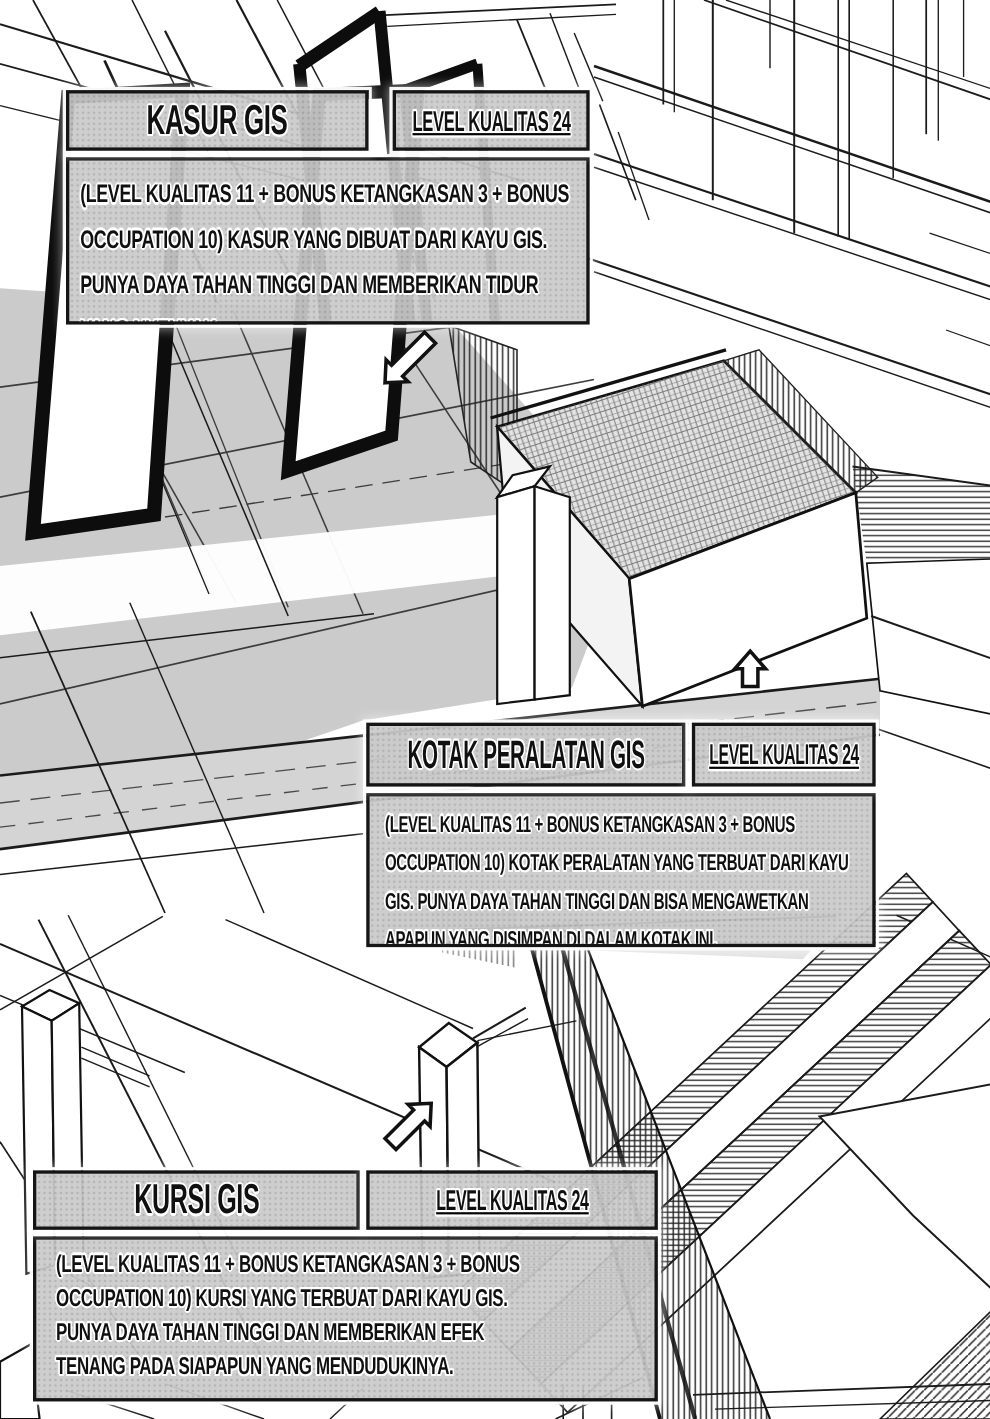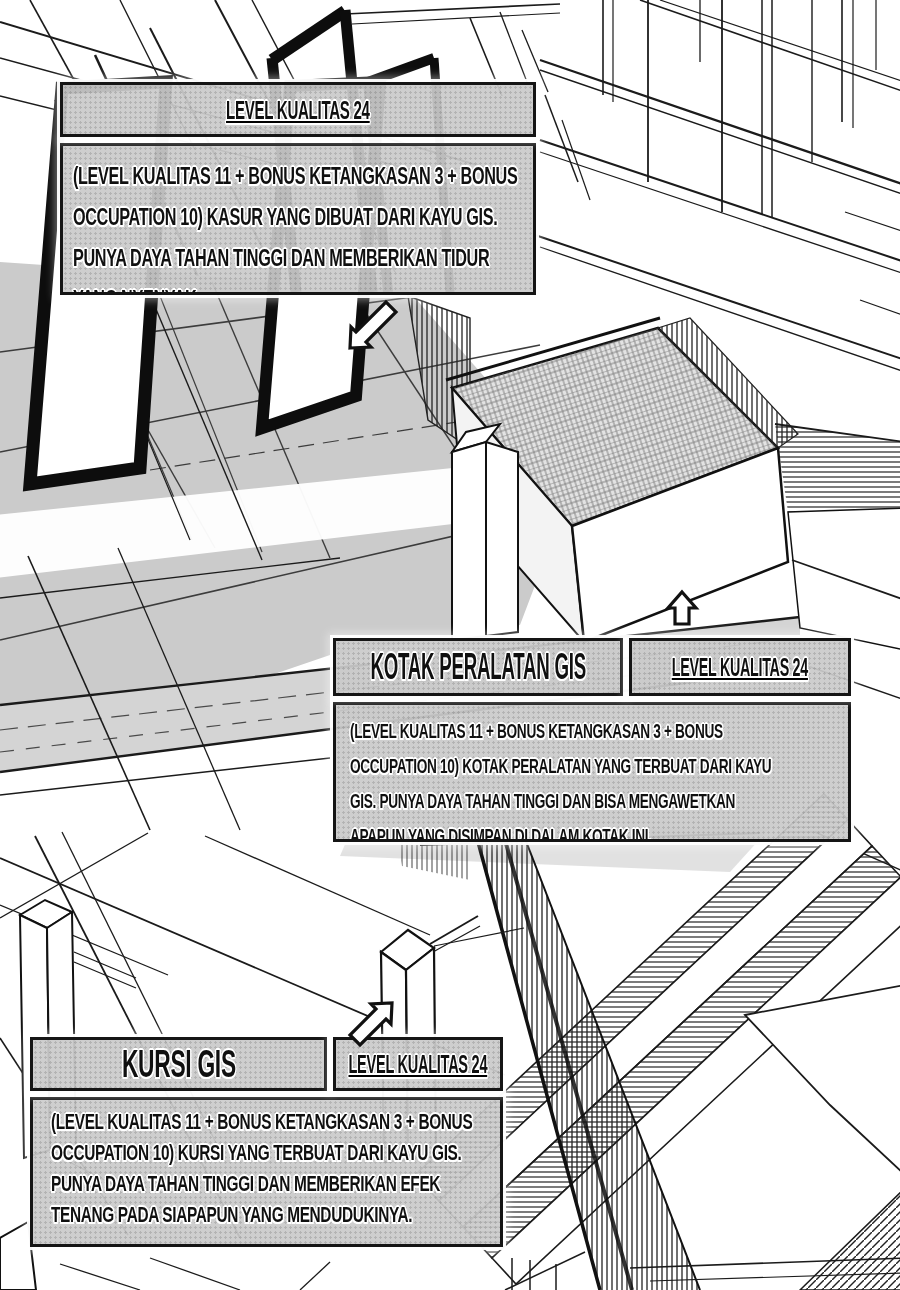--- a/index.html
+++ b/index.html
@@ -226,44 +226,47 @@
       <path d="M512,1258 V1290 M530,1260 V1290 M556,1264 V1290" stroke="#1b1b1b" stroke-width="1.5" fill="none"></path>
       <path d="M505,1290 L585,1252" stroke="#1b1b1b" stroke-width="1.5" fill="none"></path>
       <path d="M60,1264 L140,1290" stroke="#1b1b1b" stroke-width="1.3" fill="none"></path>
       <path d="M150,1258 L240,1290" stroke="#1b1b1b" stroke-width="1.3" fill="none"></path>
       <path d="M330,1262 L300,1290" stroke="#1b1b1b" stroke-width="1.3" fill="none"></path>
     </g>
   </svg>
 
   <section class="item-box" style="left:60px;top:82px;width:476px;--hdrH:55px;--titleW:275px;--gap:22px;--bodyH:152px;">
     <div class="hdr">
+      <div class="cell title-cell">
+        <span class="t ink" style="--fs:38px;--sx:.62">KASUR GIS</span>
+      </div>
       <div class="cell level-cell">
         <span class="t ink" style="--fs:26px;--sx:.58">LEVEL KUALITAS 24</span>
       </div>
     </div>
     <div class="bodybox">
       <div class="desc ink" style="--w:645px;--sx:.705;--fs:23px;--lh:41px;--ml:10px;--mt:10px">(LEVEL KUALITAS 11 + BONUS KETANGKASAN 3 + BONUS OCCUPATION 10) KASUR YANG DIBUAT DARI KAYU GIS. PUNYA DAYA TAHAN TINGGI DAN MEMBERIKAN TIDUR YANG NYENYAK.</div>
     </div>
   </section>
 
-  <section class="item-box" style="left:333px;top:638px;width:518px;--hdrH:58px;--titleW:290px;--gap:6px;--bodyH:140px;">
+  <section class="item-box" style="left:333px;top:657px;width:463px;--hdrH:58px;--titleW:290px;--gap:6px;--bodyH:140px;">
     <div class="hdr">
       <div class="cell title-cell">
         <span class="t ink" style="--fs:36px;--sx:.52">KOTAK PERALATAN GIS</span>
       </div>
       <div class="cell level-cell">
         <span class="t ink" style="--fs:26px;--sx:.55">LEVEL KUALITAS 24</span>
       </div>
     </div>
     <div class="bodybox">
       <div class="desc ink" style="--w:670px;--sx:.65;--fs:21px;--lh:35px;--ml:14px;--mt:8px">(LEVEL KUALITAS 11 + BONUS KETANGKASAN 3 + BONUS OCCUPATION 10) KOTAK PERALATAN YANG TERBUAT DARI KAYU GIS. PUNYA DAYA TAHAN TINGGI DAN BISA MENGAWETKAN APAPUN YANG DISIMPAN DI DALAM KOTAK INI.</div>
     </div>
   </section>
 
-  <section class="item-box" style="left:30px;top:1037px;width:473px;--hdrH:54px;--titleW:297px;--gap:6px;--bodyH:150px;">
+  <section class="item-box" style="left:30px;top:1064px;width:568px;--hdrH:54px;--titleW:297px;--gap:6px;--bodyH:150px;">
     <div class="hdr">
       <div class="cell title-cell">
         <span class="t ink" style="--fs:38px;--sx:.60">KURSI GIS</span>
       </div>
       <div class="cell level-cell">
         <span class="t ink" style="--fs:26px;--sx:.56">LEVEL KUALITAS 24</span>
       </div>
     </div>
     <div class="bodybox">
       <div class="desc ink" style="--w:612px;--sx:.70;--fs:22px;--lh:31px;--ml:18px;--mt:6px">(LEVEL KUALITAS 11 + BONUS KETANGKASAN 3 + BONUS OCCUPATION 10) KURSI YANG TERBUAT DARI KAYU GIS. PUNYA DAYA TAHAN TINGGI DAN MEMBERIKAN EFEK TENANG PADA SIAPAPUN YANG MENDUDUKINYA.</div>

